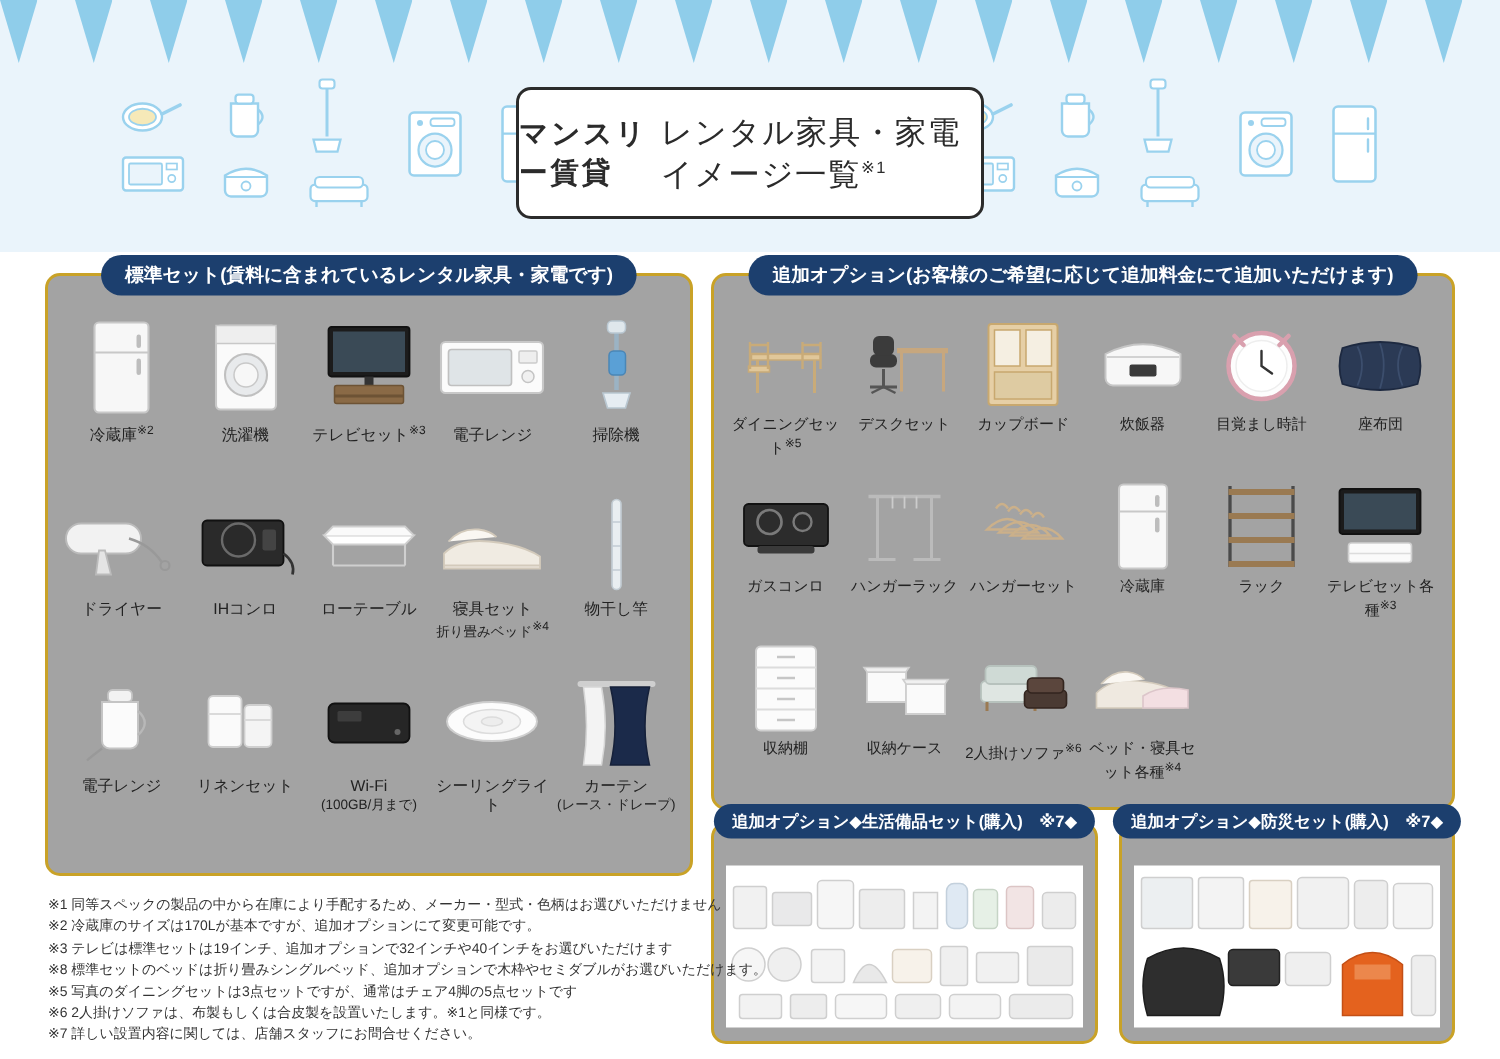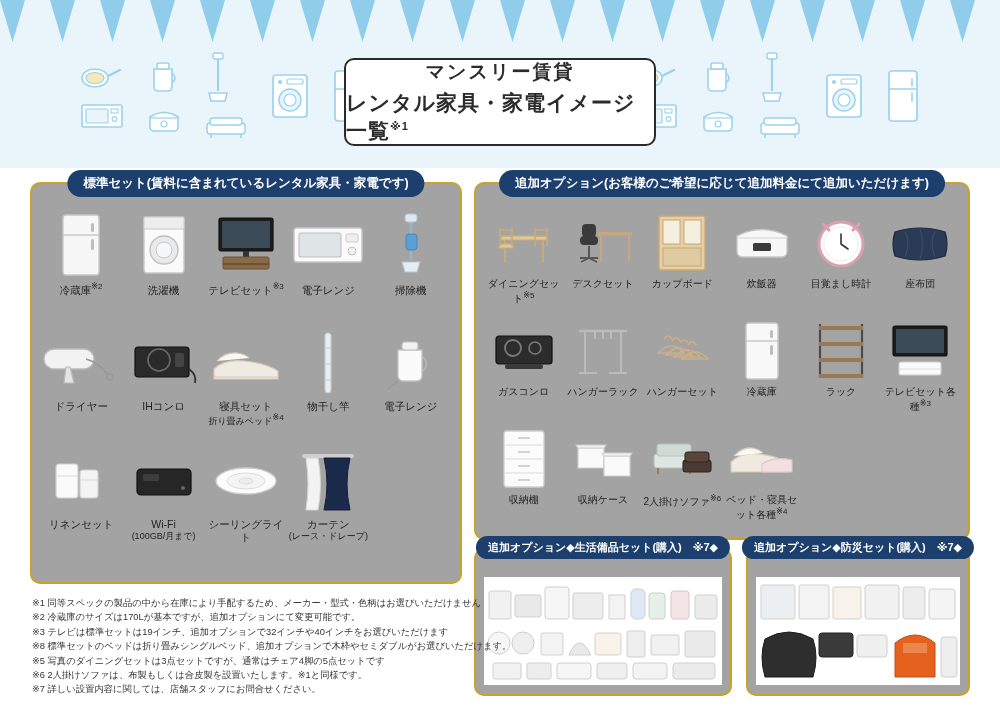--- a/index.html
+++ b/index.html
@@ -34,25 +34,25 @@
   }
   .hdr-icons.left{left:80px;}
   .hdr-icons.right{right:80px;}
   .hdr-icons svg{display:block;}
 
   .title-box{
     position:absolute;left:50%;transform:translateX(-50%);
     top:58px;width:308px;height:84px;
     background:#ffffff;border:2px solid #2b2b2b;
     border-radius:10px;
-    display:flex;flex-direction:column;align-items:center;justify-content:center;
+    display:flex;flex-direction:row;align-items:center;justify-content:center;
     gap:4px;
   }
   .title-box .t1{font-size:19px;font-weight:bold;letter-spacing:2px;}
-  .title-box .t2{font-size:21px;font-weight:bold;letter-spacing:1px;}
+  .title-box .t2{font-size:21px;font-weight:normal;letter-spacing:1px;}
   .title-box .t2 .sup{font-size:11px;vertical-align:super;}
 
   
   .panel{
     position:absolute;
     border:2px solid #c9a227;
     border-radius:10px;
     background:#a3a3a3;
     box-sizing:border-box;
   }
@@ -392,20 +392,30 @@
         <svg width="70" height="48" viewBox="0 0 70 48">
             <rect x="6" y="8" width="54" height="30" rx="3" fill="#2a2a2a" stroke="#111" stroke-width="1.2"></rect>
             <circle cx="30" cy="21" r="11" fill="none" stroke="#6a6a6a" stroke-width="1.6"></circle>
             <rect x="46" y="14" width="9" height="14" rx="1.5" fill="#444"></rect>
             <path d="M60 30 q8 6 6 14" stroke="#333" stroke-width="1.8" fill="none"></path>
           </svg>
       </div>
       <div class="cap"><span>IHコンロ</span></div>
     </div>
 
+    <div class="cell">
+      <div class="thumb">
+        <svg width="72" height="44" viewBox="0 0 72 44">
+            <path d="M6 16 h60 l-6 6 h-48 z" fill="#ffffff" stroke="#cfcfcf" stroke-width="1.2"></path>
+            <path d="M12 22 v14 M60 22 v14 M12 36 h48" stroke="#cfcfcf" stroke-width="1.4" fill="none"></path>
+            <path d="M6 16 l6 -6 h48 l6 6" fill="#fafafa" stroke="#cfcfcf" stroke-width="1.2"></path>
+          </svg>
+      </div>
+      <div class="cap"><span>ローテーブル</span></div>
+    </div>
 
     <div class="cell">
       <div class="thumb">
         <svg width="74" height="48" viewBox="0 0 74 48">
             <path d="M5 30 q10 -10 30 -8 q22 2 34 10 v8 h-64 z" fill="#f0ebe2" stroke="#d3cabb" stroke-width="1.2"></path>
             <path d="M8 22 q8 -9 20 -8 q8 1 12 5" fill="#faf7f2" stroke="#d3cabb" stroke-width="1.2"></path>
             <path d="M5 38 h64" stroke="#d3cabb" stroke-width="1.2"></path>
           </svg>
       </div>
       <div class="cap"><span>寝具セット</span><span class="sub2"><span>折り畳みベッド</span><span class="sup">※4</span></span></div>

